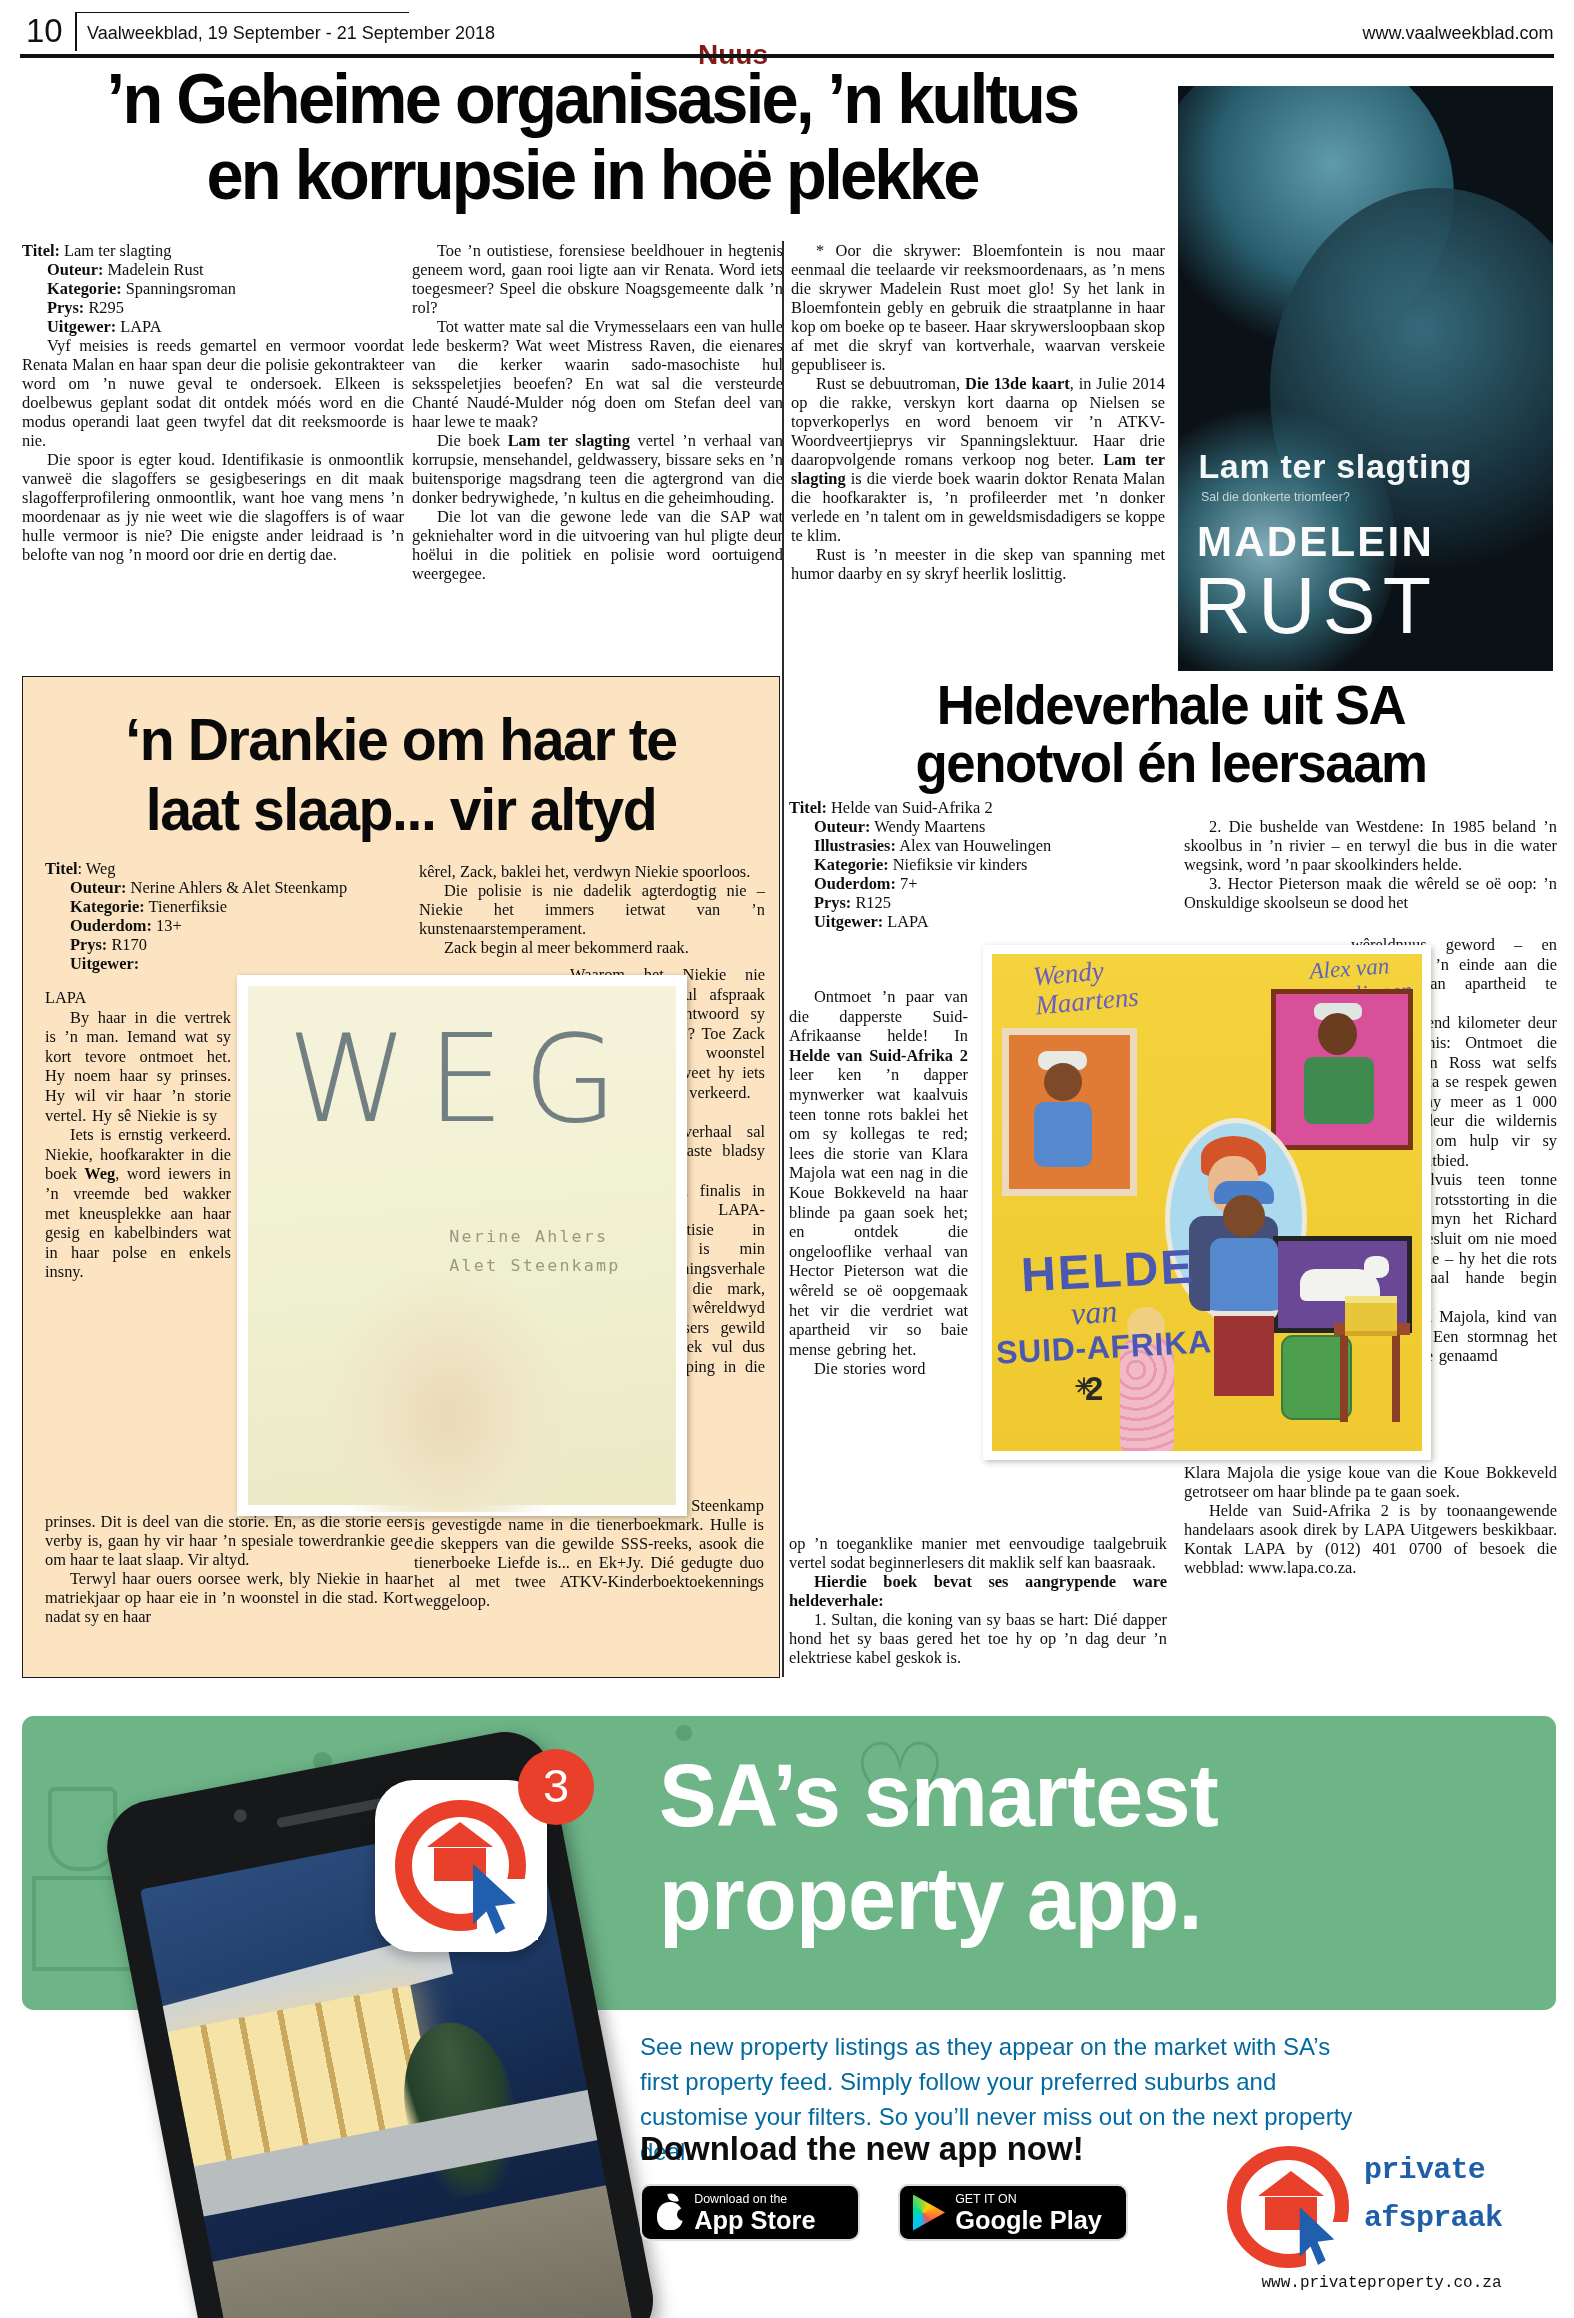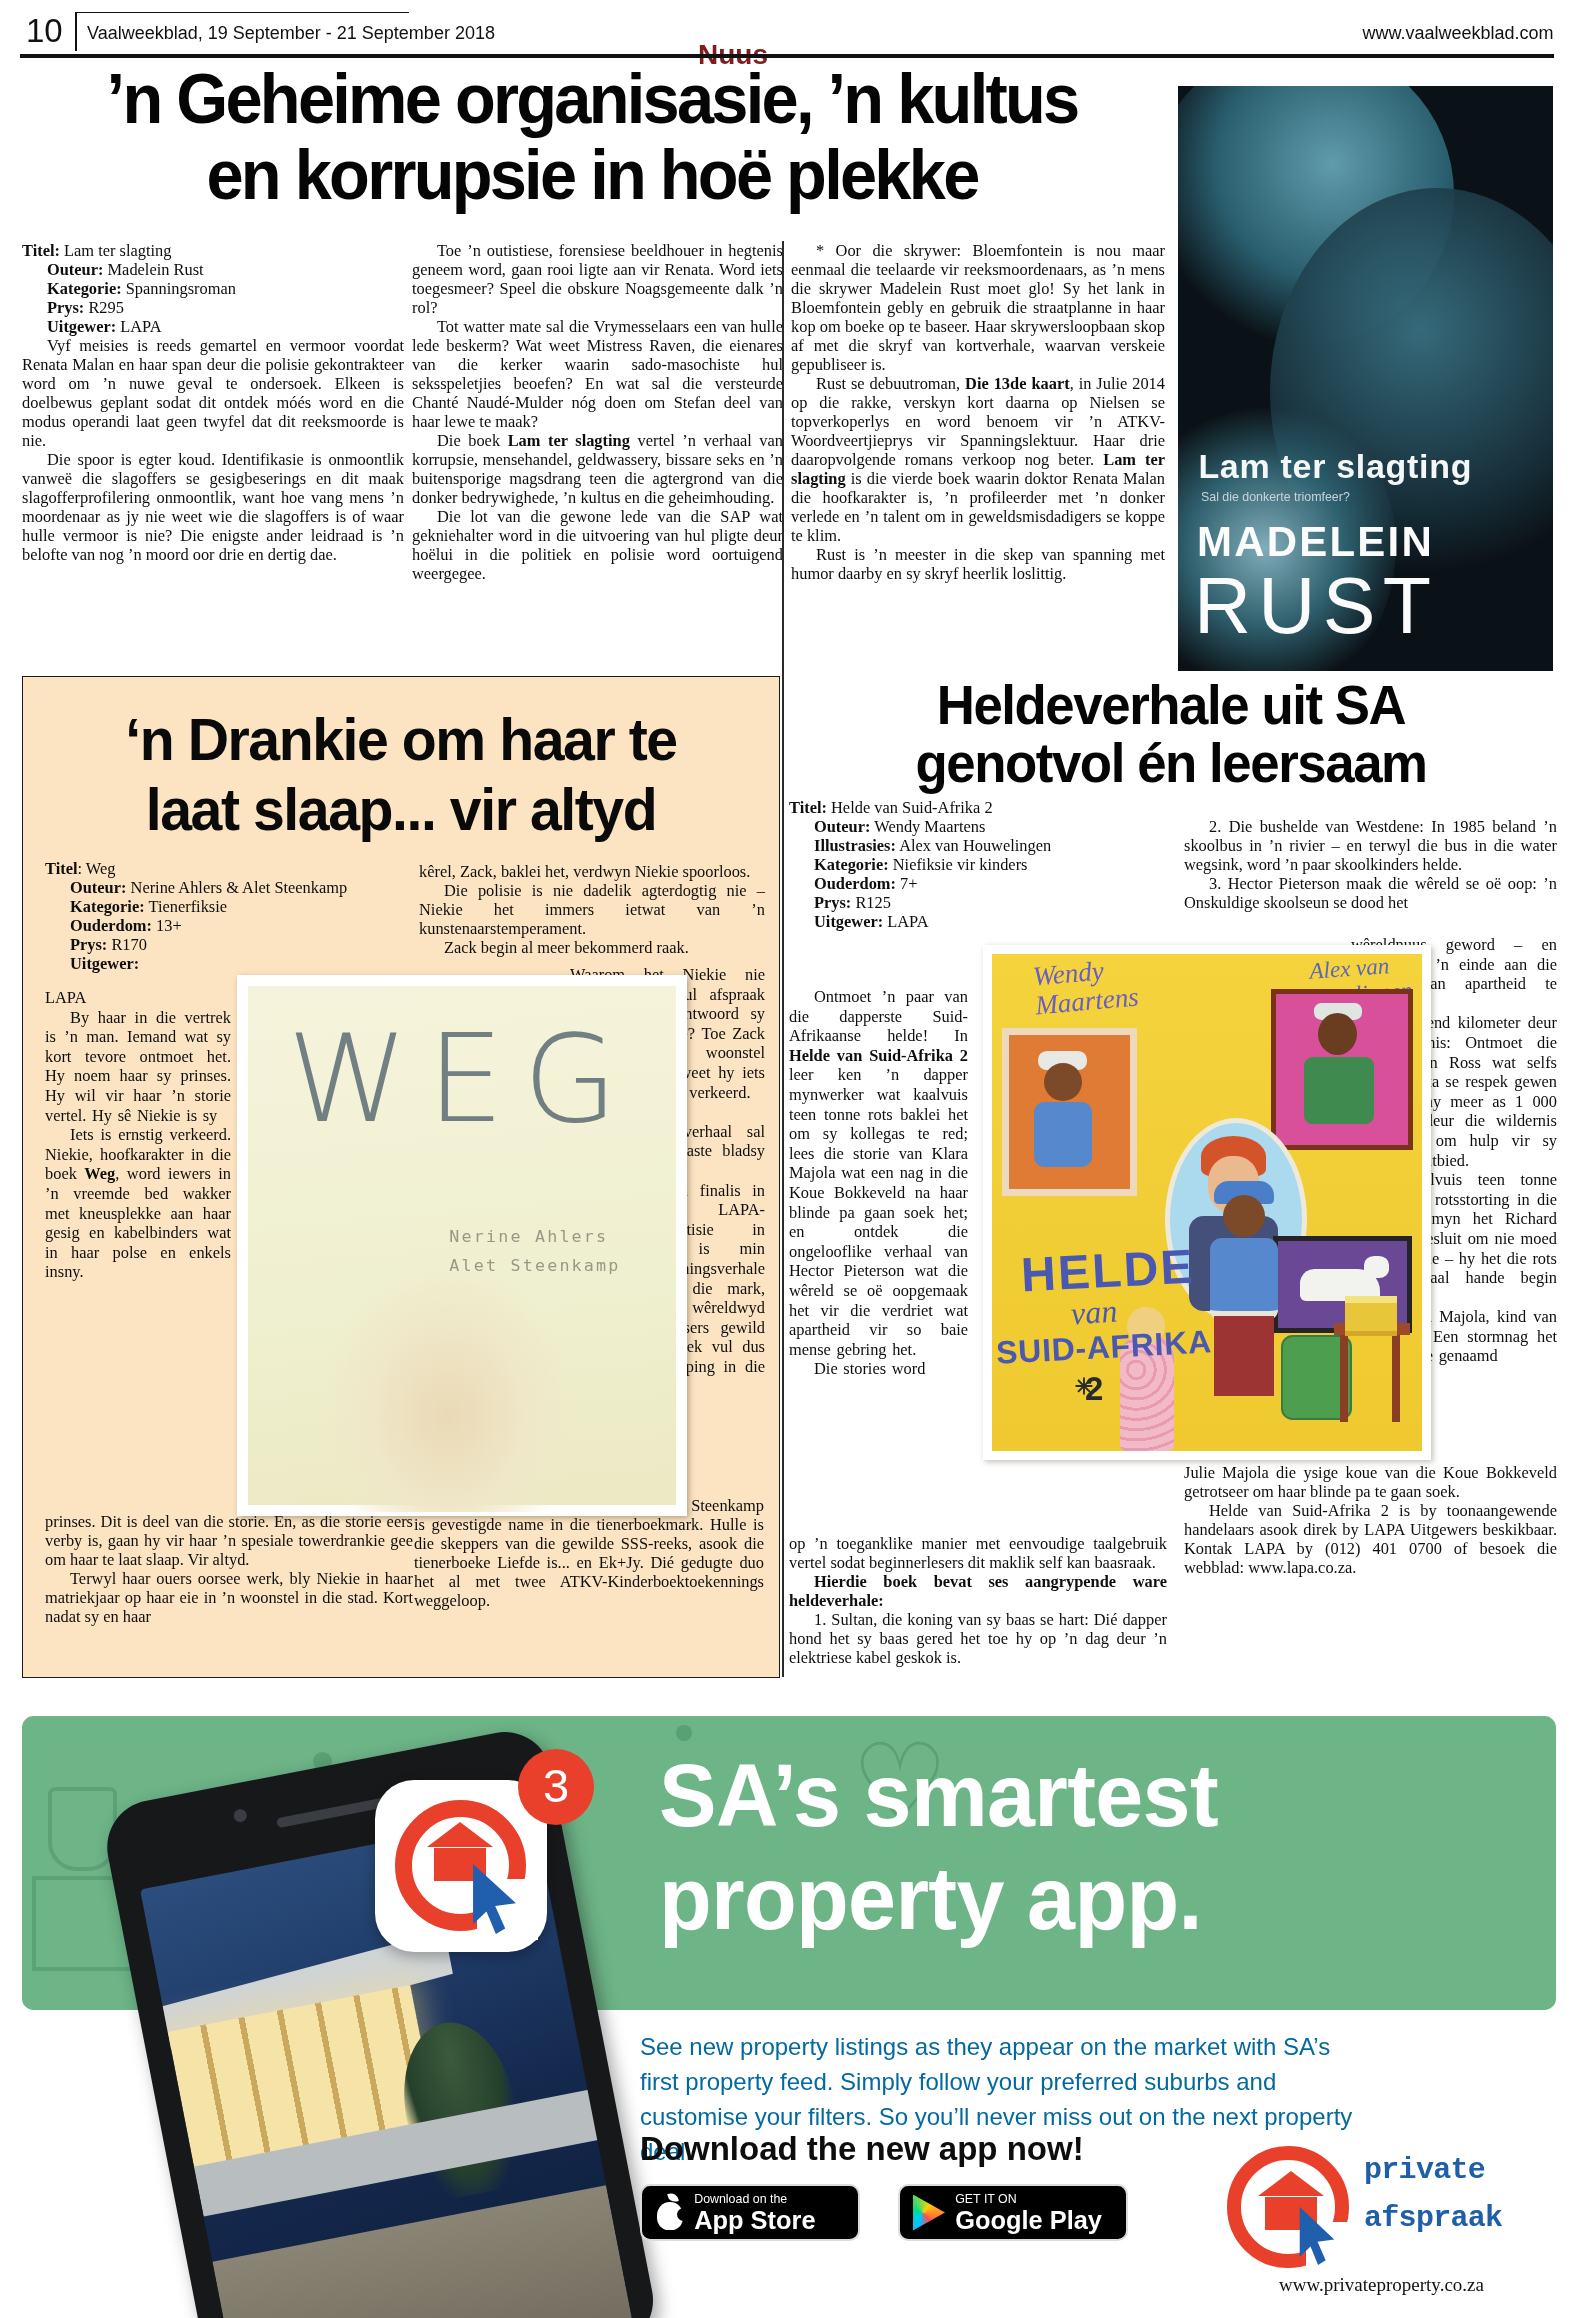--- a/index.html
+++ b/index.html
@@ -161,22 +161,22 @@
   .apple .ap{position:absolute;left:1.5px;top:7.3px;width:26px;height:28px;background:#fff;border-radius:48% 48% 44% 44%;}
   .apple .bite{position:absolute;right:-5.8px;top:13px;width:13px;height:13px;border-radius:50%;background:#000;}
   .apple .leaf{position:absolute;left:13px;top:-1.5px;width:10.2px;height:8.7px;background:#fff;border-radius:0 80% 0 80%;transform:rotate(-10deg);}
   .gp-tri{width:32px;height:36px;clip-path:polygon(0 0,100% 50%,0 100%);
           background:conic-gradient(from 200deg at 30% 50%, #00c4ff 0deg, #00e08b 100deg, #ffd100 200deg, #ff4b52 300deg, #00c4ff 360deg);}
   .pp-logo{position:absolute;left:1227px;top:2146px;width:122px;height:122px;}
   .pp-logo .ring{position:absolute;left:0;top:0;width:122px;height:122px;border-radius:50%;border:14.5px solid #e8402a;box-sizing:border-box;}
   .pp-logo .gap{position:absolute;right:-1.5px;bottom:1.5px;width:45px;height:45px;background:#fff;}
   .pp-name{position:absolute;left:1364px;top:2146px;font-family:Liberation Mono, monospace;font-weight:bold;
            font-size:30px;line-height:48px;color:#1f5fa8;letter-spacing:-0.7px;}
-  .pp-web{position:absolute;left:1207px;top:2274px;width:349px;text-align:center;font-family:Liberation Serif, serif;
-          font-size:19px;color:#111;}
+  .pp-web{position:absolute;left:1207px;top:2274px;width:349px;text-align:center;font-family:Liberation Mono, monospace;
+          font-size:16px;color:#111;}
 </style>
 </head>
 <body>
 
 <div id="page">
 
   <div class="pagenum">10</div>
   <div class="mast-toprule"></div>
   <div class="mast-vrule"></div>
   <div class="issue">Vaalweekblad, 19 September - 21 September 2018</div>
@@ -292,21 +292,21 @@
     <p class="para"><span>2. Die bushelde van Westdene: In 1985 beland ’n skoolbus in ’n rivier – en terwyl die bus in die water wegsink, word ’n paar skoolkinders helde.</span></p>
     <p class="para"><span>3. Hector Pieterson maak die wêreld se oë oop: ’n Onskuldige skoolseun se dood het</span></p>
   </div>
   <div class="col a3-rn narrow">
     <p class="para ni"><span>wêreldnuus geword – en gehelp om ’n einde aan die gruwels van apartheid te maak.</span></p>
     <p class="para"><span>4. Duisend kilometer deur die wildernis: Ontmoet die dapper John Ross wat selfs koning Sjaka se respek gewen het nadat hy meer as 1 000 kilometer deur die wildernis gereis het om hulp vir sy mense te ontbied.</span></p>
     <p class="para"><span>5. Kaalvuis teen tonne rots: Ná ’n rotsstorting in die City Deep-myn het Richard Simelane besluit om nie moed op te gee nie – hy het die rots met sy kaal hande begin weggrawe.</span></p>
     <p class="para"><span>6. Klara Majola, kind van die kapok: Een stormnag het ’n dogtertjie genaamd</span></p>
   </div>
   <div class="col a3-rb">
-    <p class="para ni"><span>Julie Majola die ysige koue van die Koue Bokkeveld getrotseer om haar blinde pa te gaan soek.</span></p>
+    <p class="para ni"><span>Klara Majola die ysige koue van die Koue Bokkeveld getrotseer om haar blinde pa te gaan soek.</span></p>
     <p class="para"><span>Helde van Suid-Afrika 2 is by toonaangewende handelaars asook direk by LAPA Uitgewers beskikbaar. Kontak LAPA by (012) 401 0700 of besoek die webblad: www.lapa.co.za.</span></p>
   </div>
 
   <div class="cover3">
     <div class="c3-s1">Wendy
 Maartens</div>
     <div class="c3-s2">Alex van
 Houwelingen</div>
     <div class="c3-f1">
         <div class="hat"></div>

